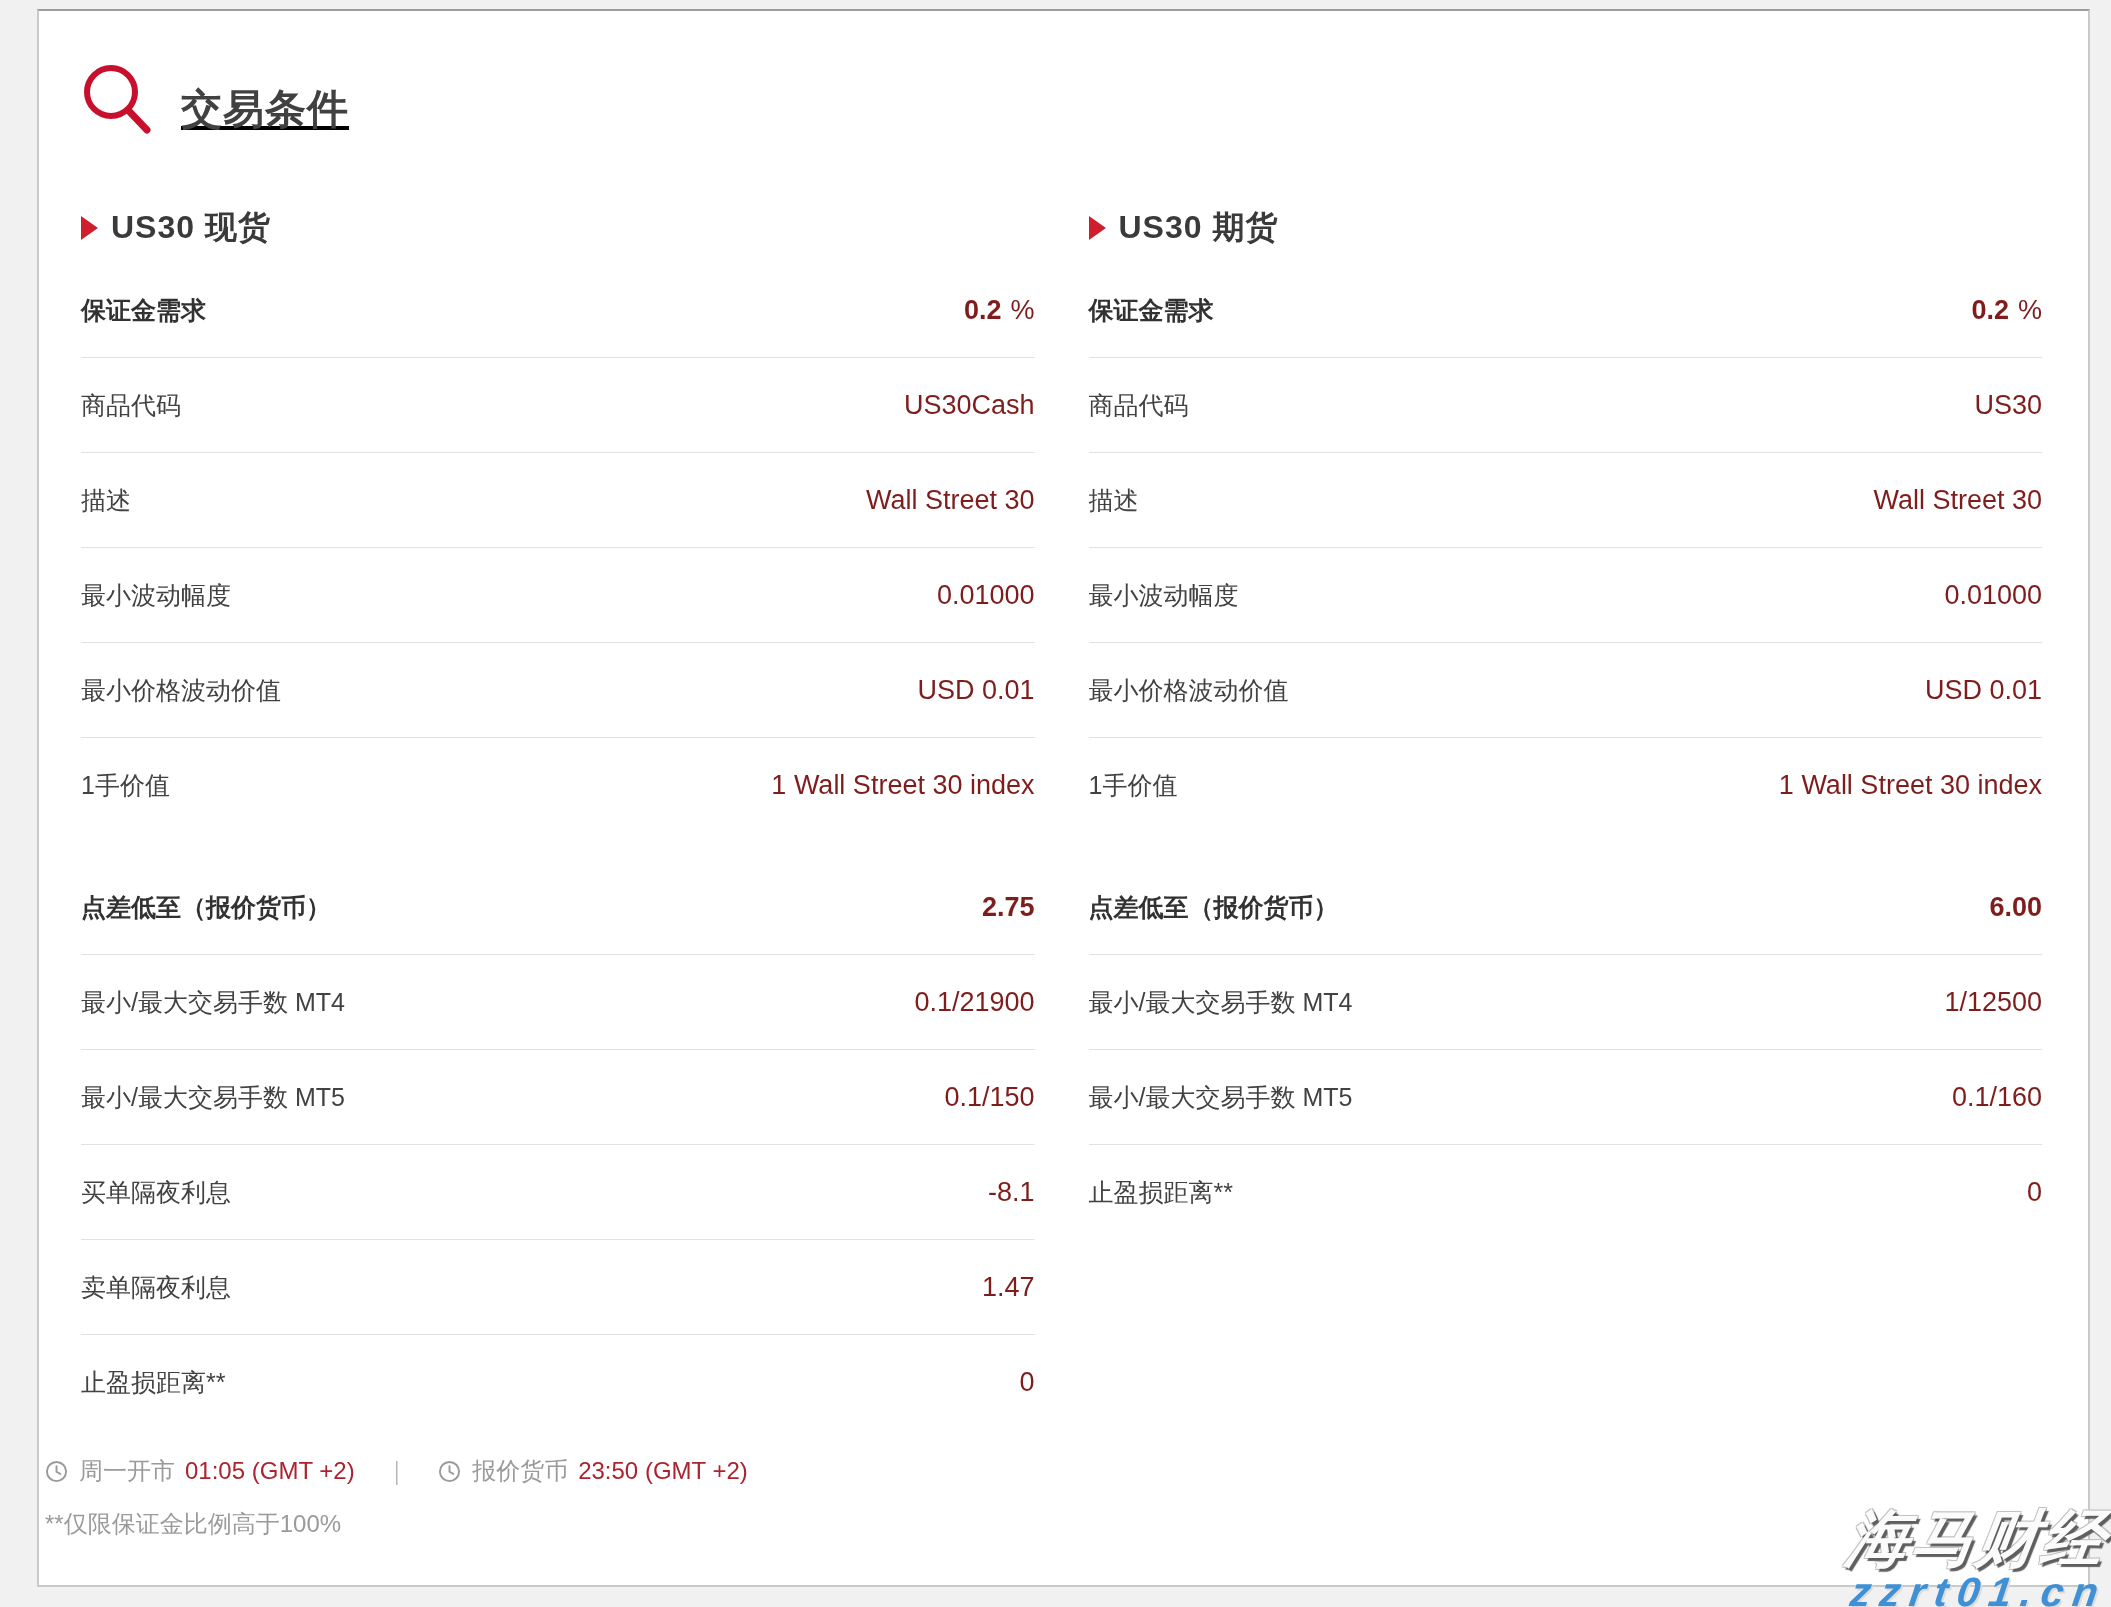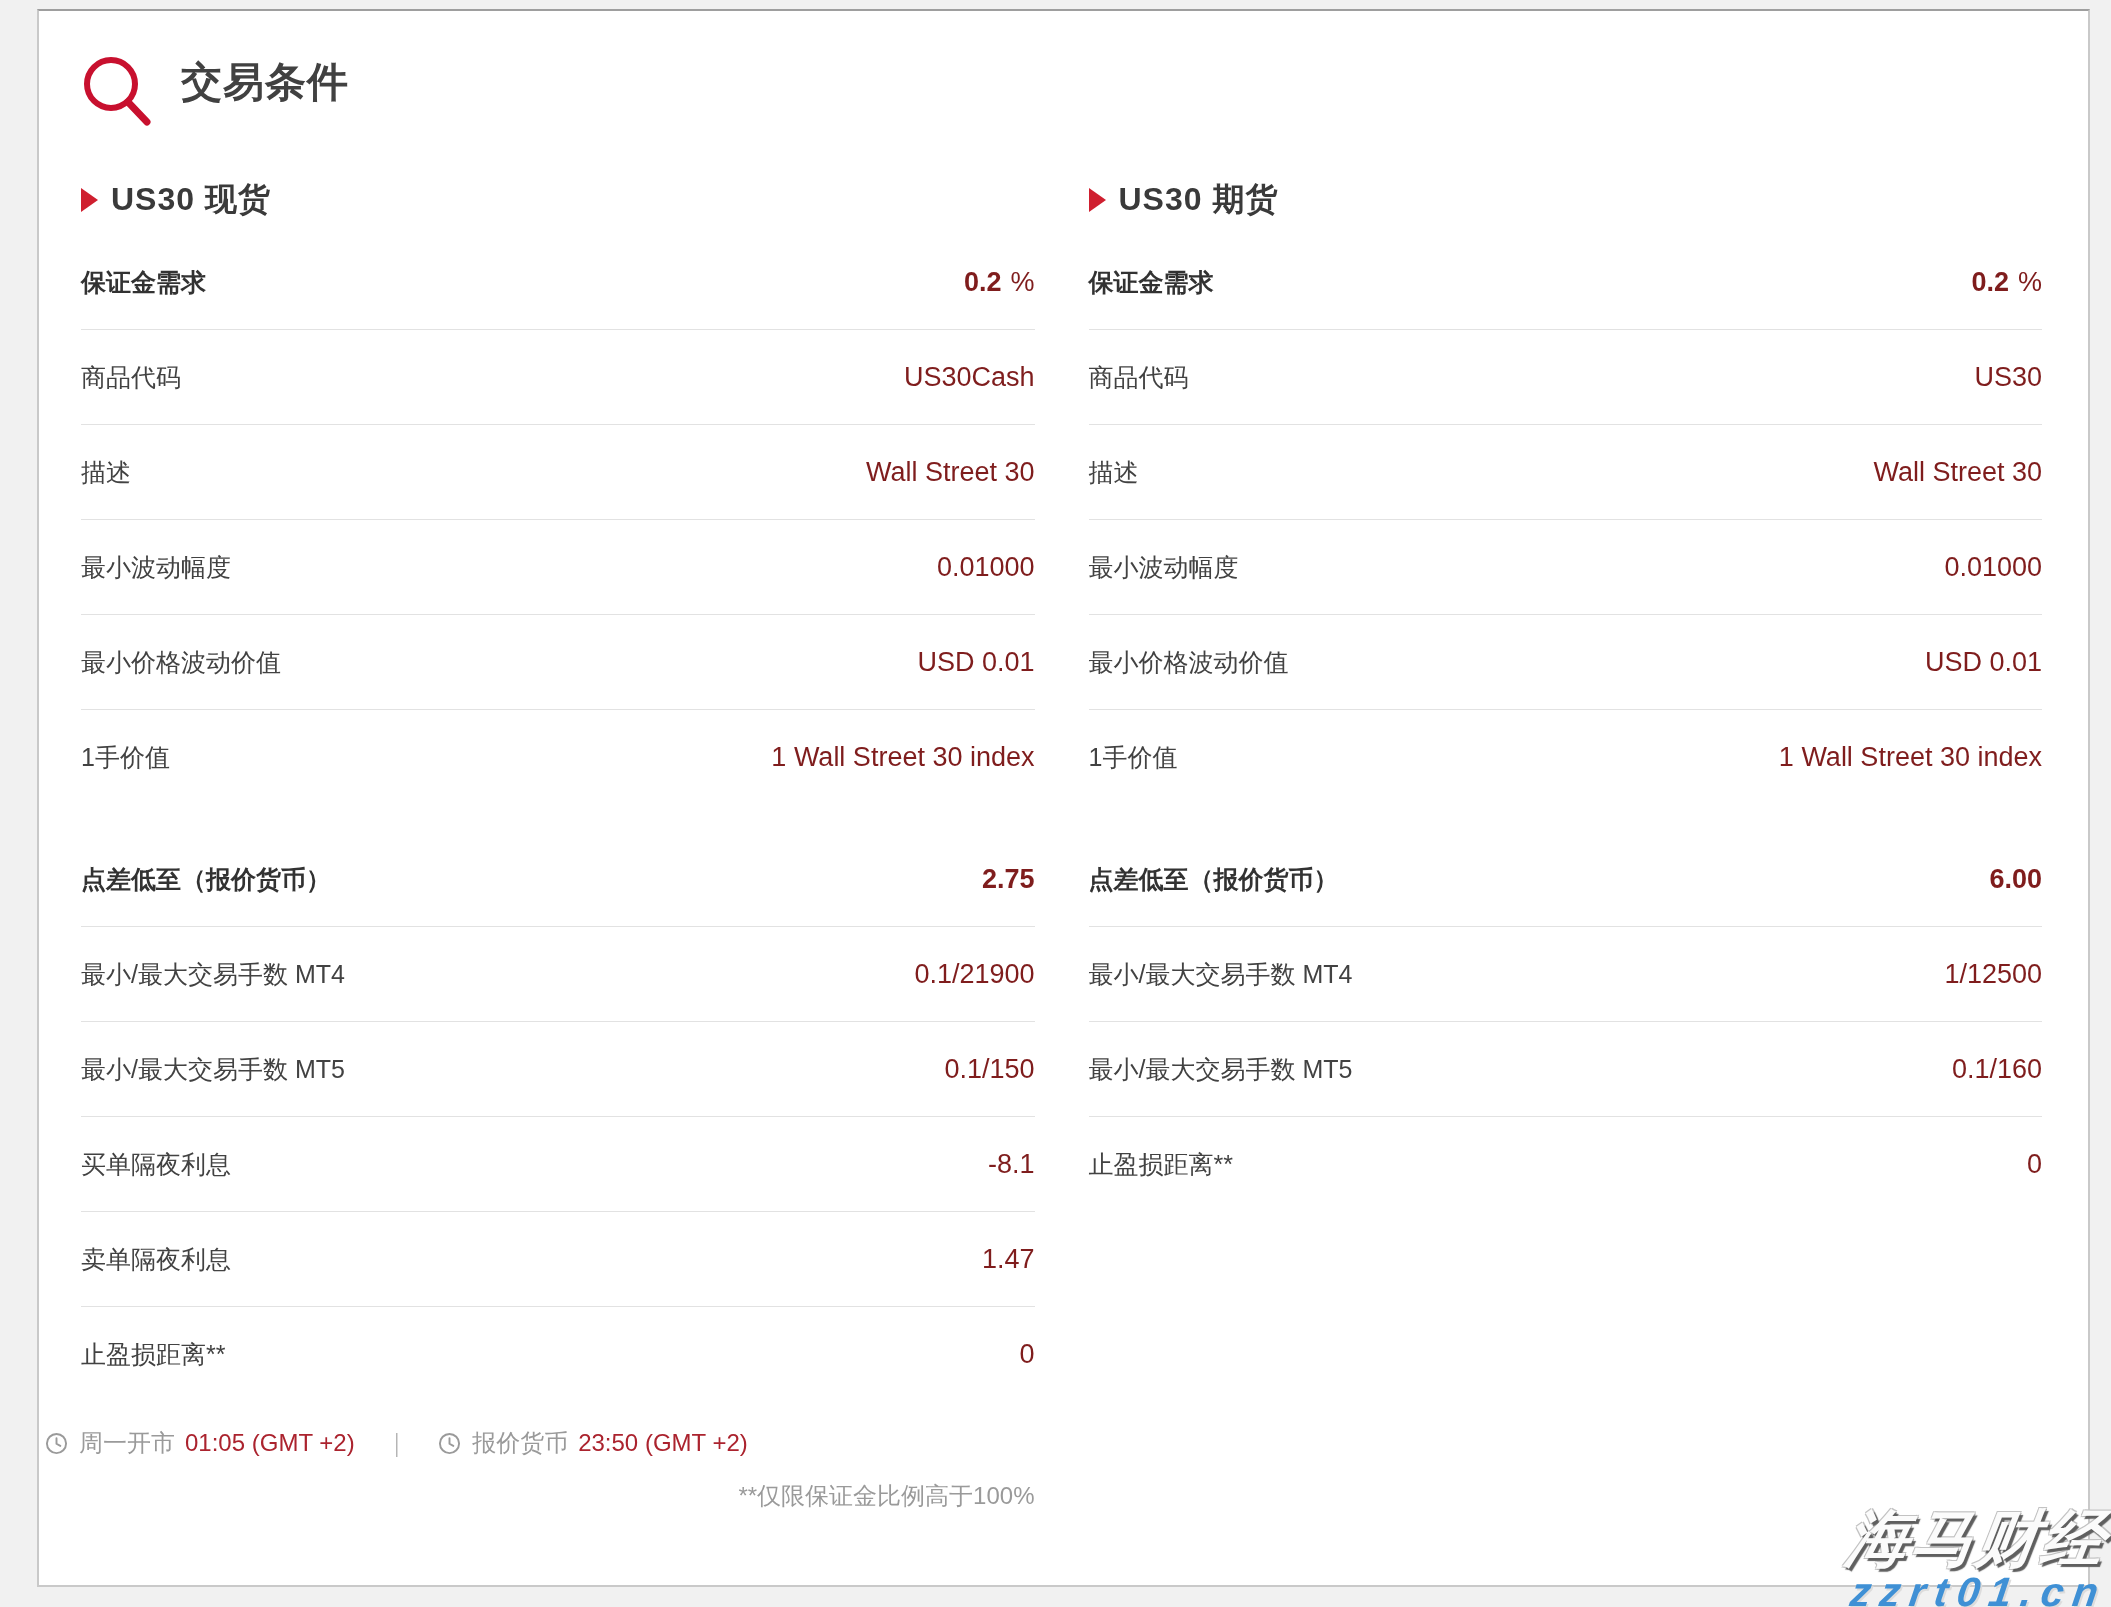--- a/index.html
+++ b/index.html
@@ -9,25 +9,25 @@
     font-family:"Liberation Sans","DejaVu Sans",sans-serif;
   }
   .card{
     position:absolute;left:37px;top:9px;width:2053px;height:1578px;
     box-sizing:border-box;background:#ffffff;
     border:2px solid #c9c9c9;border-top-color:#9e9e9e;
   }
   .card-inner{padding:0 46px 0 42px;}
 
   
-  .page-header{display:flex;align-items:flex-start;margin-top:44px;height:82px;}
+  .page-header{display:flex;align-items:flex-end;margin-top:44px;height:82px;text-decoration:underline;}
   .page-title{font-size:41px;font-weight:700;color:#414141;margin-left:26px;letter-spacing:1px;}
 
   
-  .columns{display:grid;grid-template-columns:1fr 1fr;column-gap:54px;margin-top:40px;text-align:right;}
+  .columns{display:grid;grid-template-columns:1fr 1fr;column-gap:54px;margin-top:68px;}
   .col-header{display:flex;align-items:center;height:46px;}
   .tri{width:0;height:0;border-left:17px solid #cf1f2f;border-top:12px solid transparent;border-bottom:12px solid transparent;margin-right:13px;}
   .col-title{font-size:32px;font-weight:700;color:#3a3a3a;letter-spacing:1px;}
 
   .tbl{margin-top:12px;}
   .tbl + .tbl{margin-top:28px;}
   .row{height:94px;display:flex;align-items:center;justify-content:space-between;border-bottom:1px solid #e2e2e2;}
   .row:last-child{border-bottom:none;}
   .row-label{font-size:25px;color:#424242;}
   .row-value,.row-suffix{font-size:27px;color:#7f1d1d;white-space:nowrap;}

